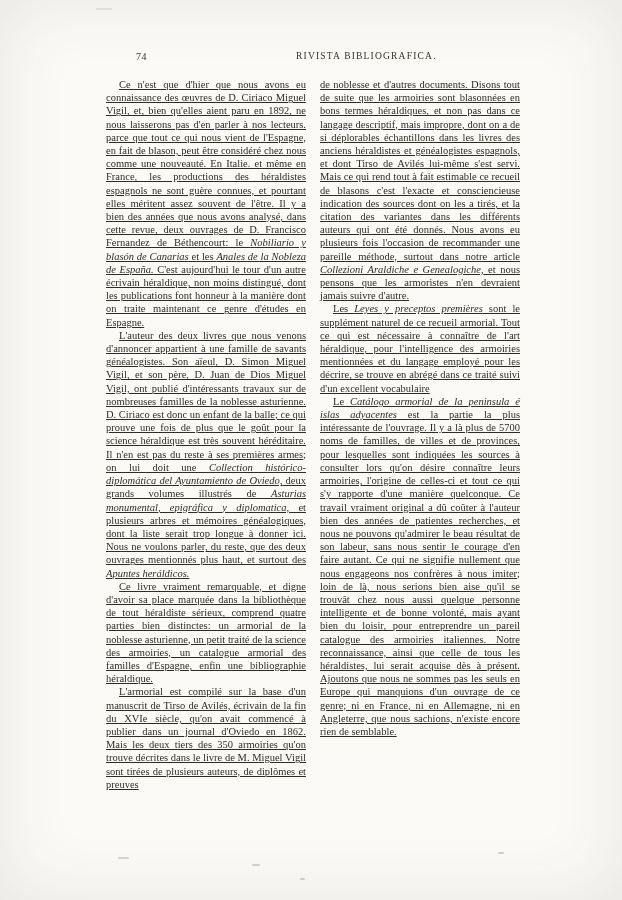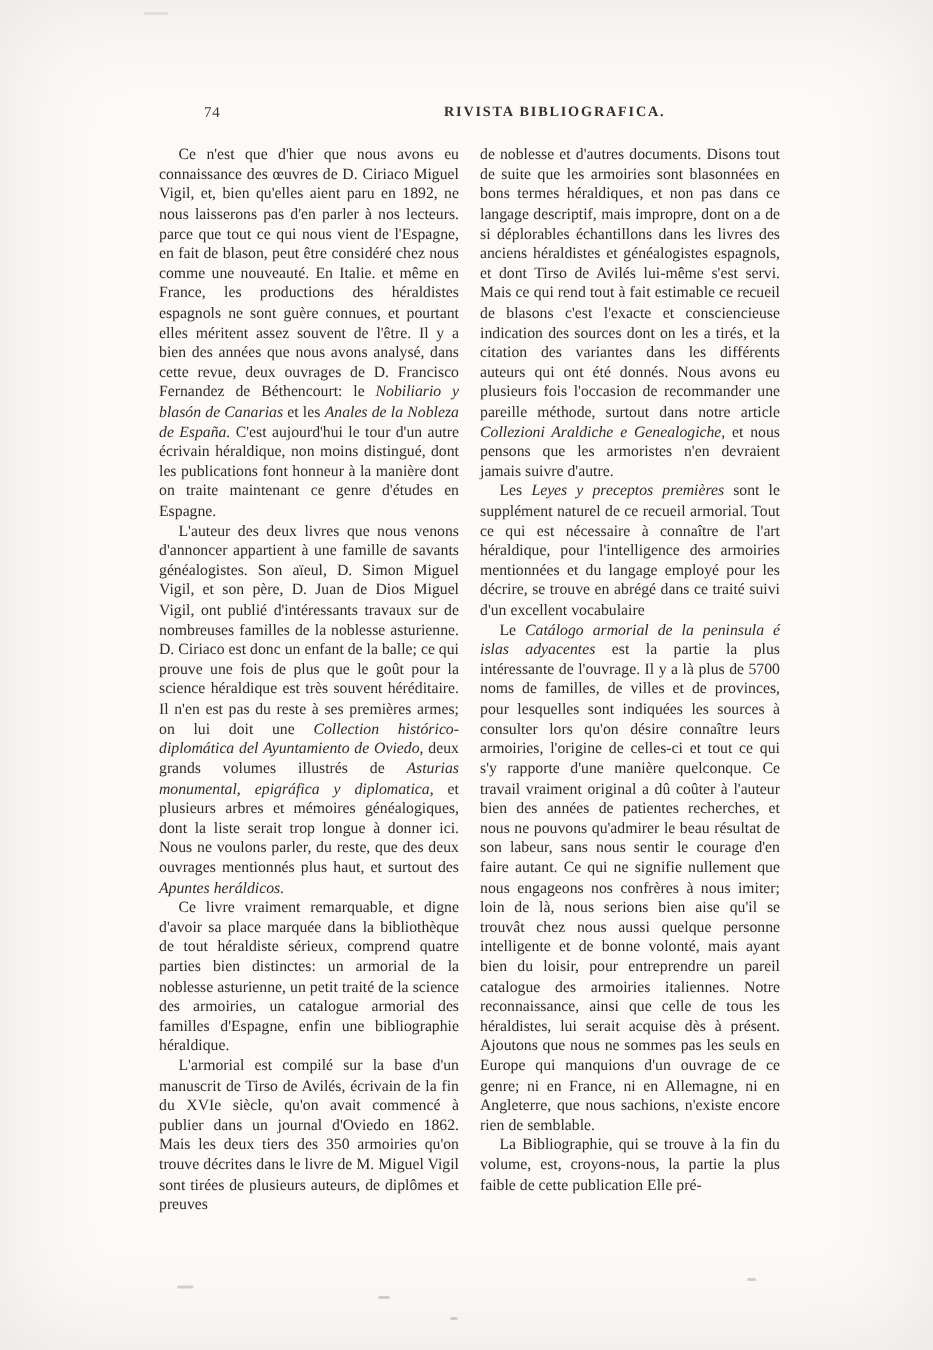--- a/index.html
+++ b/index.html
@@ -12,41 +12,41 @@
     width:622px; height:900px;
     margin:0 auto;
     background:#fbfaf7;
     box-shadow: inset 0 0 70px rgba(60,55,45,.10);
     overflow:hidden;
     color:#2e2b26;
   }
   .textblock {
     width:414px;
     margin-left:106px;
-    padding-top:68px;
+    padding-top:49px;
   }
   .header { position:relative; height:16px; margin-bottom:13px; }
   .pagenum {
     position:absolute; left:30px; top:2px;
     font-size:10px; letter-spacing:.5px; color:#3a372f;
   }
   .journal {
     position:absolute; left:190px; top:2px;
-    font-size:9.5px; font-weight:bold; letter-spacing:1.2px;
+    font-size:9.5px; font-weight:normal; letter-spacing:1.2px;
     white-space:nowrap; color:#35322b;
   }
   .columns { display:flex; gap:14px; }
   .col {
     width:200px;
     font-size:10.5px;
     line-height:13.2px;
     text-align:justify;
     color:#2f2c26;
   }
-  .para { margin:0; text-indent:13px; }
+  .para { margin:0; text-indent:13px;text-decoration:underline; }
   .para.noindent { text-indent:0; }
   .it { font-style:italic; }
   .speck {
     position:absolute;
     background:rgba(70,65,55,.22);
     border-radius:2px;
   }
 </style>
 </head>
 <body>
@@ -61,21 +61,20 @@
       <div class="col">
           <p class="para"><span>Ce n'est que d'hier que nous avons eu connaissance des œuvres de D. Ciriaco Miguel Vigil, et, bien qu'elles aient paru en 1892, ne nous laisserons pas d'en parler à nos lecteurs. parce que tout ce qui nous vient de l'Espagne, en fait de blason, peut être considéré chez nous comme une nouveauté. En Italie. et même en France, les productions des héraldistes espagnols ne sont guère connues, et pourtant elles méritent assez souvent de l'être. Il y a bien des années que nous avons analysé, dans cette revue, deux ouvrages de D. Francisco Fernandez de Béthencourt: le </span><span class="it">Nobiliario y blasón de Canarias</span><span> et les </span><span class="it">Anales de la Nobleza de España.</span><span> C'est aujourd'hui le tour d'un autre écrivain héraldique, non moins distingué, dont les publications font honneur à la manière dont on traite maintenant ce genre d'études en Espagne.</span></p>
           <p class="para"><span>L'auteur des deux livres que nous venons d'annoncer appartient à une famille de savants généalogistes. Son aïeul, D. Simon Miguel Vigil, et son père, D. Juan de Dios Miguel Vigil, ont publié d'intéressants travaux sur de nombreuses familles de la noblesse asturienne. D. Ciriaco est donc un enfant de la balle; ce qui prouve une fois de plus que le goût pour la science héraldique est très souvent héréditaire. Il n'en est pas du reste à ses premières armes; on lui doit une </span><span class="it">Collection histórico-diplomática del Ayuntamiento de Oviedo,</span><span> deux grands volumes illustrés de </span><span class="it">Asturias monumental, epigráfica y diplomatica,</span><span> et plusieurs arbres et mémoires généalogiques, dont la liste serait trop longue à donner ici. Nous ne voulons parler, du reste, que des deux ouvrages mentionnés plus haut, et surtout des </span><span class="it">Apuntes heráldicos.</span></p>
           <p class="para"><span>Ce livre vraiment remarquable, et digne d'avoir sa place marquée dans la bibliothèque de tout héraldiste sérieux, comprend quatre parties bien distinctes: un armorial de la noblesse asturienne, un petit traité de la science des armoiries, un catalogue armorial des familles d'Espagne, enfin une bibliographie héraldique.</span></p>
           <p class="para"><span>L'armorial est compilé sur la base d'un manuscrit de Tirso de Avilés, écrivain de la fin du XVIe siècle, qu'on avait commencé à publier dans un journal d'Oviedo en 1862. Mais les deux tiers des 350 armoiries qu'on trouve décrites dans le livre de M. Miguel Vigil sont tirées de plusieurs auteurs, de diplômes et preuves</span></p>
         </div>
       <div class="col">
           <p class="para noindent"><span>de noblesse et d'autres documents. Disons tout de suite que les armoiries sont blasonnées en bons termes héraldiques, et non pas dans ce langage descriptif, mais impropre, dont on a de si déplorables échantillons dans les livres des anciens héraldistes et généalogistes espagnols, et dont Tirso de Avilés lui-même s'est servi. Mais ce qui rend tout à fait estimable ce recueil de blasons c'est l'exacte et consciencieuse indication des sources dont on les a tirés, et la citation des variantes dans les différents auteurs qui ont été donnés. Nous avons eu plusieurs fois l'occasion de recommander une pareille méthode, surtout dans notre article </span><span class="it">Collezioni Araldiche e Genealogiche,</span><span> et nous pensons que les armoristes n'en devraient jamais suivre d'autre.</span></p>
           <p class="para"><span>Les </span><span class="it">Leyes y preceptos premières</span><span> sont le supplément naturel de ce recueil armorial. Tout ce qui est nécessaire à connaître de l'art héraldique, pour l'intelligence des armoiries mentionnées et du langage employé pour les décrire, se trouve en abrégé dans ce traité suivi d'un excellent vocabulaire</span></p>
           <p class="para"><span>Le </span><span class="it">Catálogo armorial de la peninsula é islas adyacentes</span><span> est la partie la plus intéressante de l'ouvrage. Il y a là plus de 5700 noms de familles, de villes et de provinces, pour lesquelles sont indiquées les sources à consulter lors qu'on désire connaître leurs armoiries, l'origine de celles-ci et tout ce qui s'y rapporte d'une manière quelconque. Ce travail vraiment original a dû coûter à l'auteur bien des années de patientes recherches, et nous ne pouvons qu'admirer le beau résultat de son labeur, sans nous sentir le courage d'en faire autant. Ce qui ne signifie nullement que nous engageons nos confrères à nous imiter; loin de là, nous serions bien aise qu'il se trouvât chez nous aussi quelque personne intelligente et de bonne volonté, mais ayant bien du loisir, pour entreprendre un pareil catalogue des armoiries italiennes. Notre reconnaissance, ainsi que celle de tous les héraldistes, lui serait acquise dès à présent. Ajoutons que nous ne sommes pas les seuls en Europe qui manquions d'un ouvrage de ce genre; ni en France, ni en Allemagne, ni en Angleterre, que nous sachions, n'existe encore rien de semblable.</span></p>
-          <p class="para"><span>La Bibliographie, qui se trouve à la fin du volume, est, croyons-nous, la partie la plus faible de cette publication Elle pré-</span></p>
         </div>
     </div>
   </div>
   <div class="speck" style="left:118px; top:857px; width:11px; height:2px;"></div>
   <div class="speck" style="left:252px; top:864px; width:8px; height:2px;"></div>
   <div class="speck" style="left:498px; top:852px; width:6px; height:2px;"></div>
   <div class="speck" style="left:300px; top:878px; width:5px; height:2px;"></div>
   <div class="speck" style="left:96px; top:8px; width:16px; height:2px; opacity:.5;"></div>
 </div>
 

